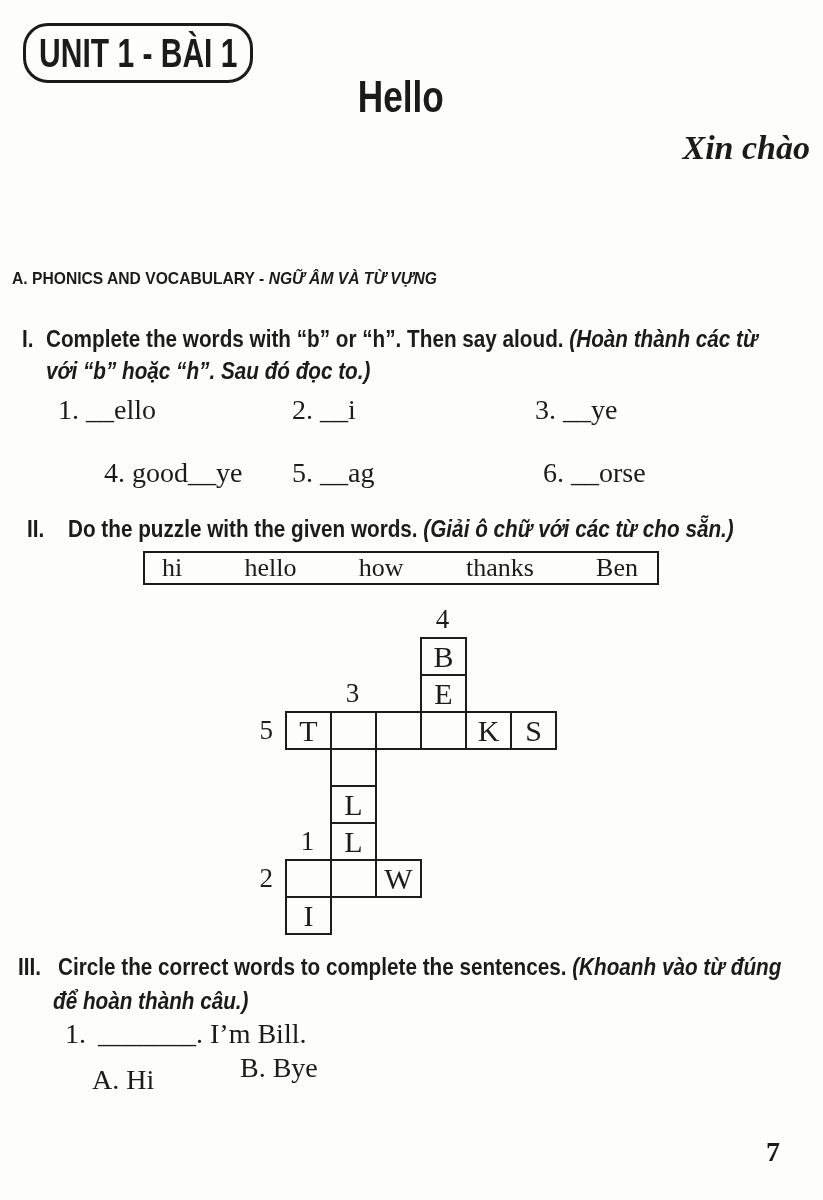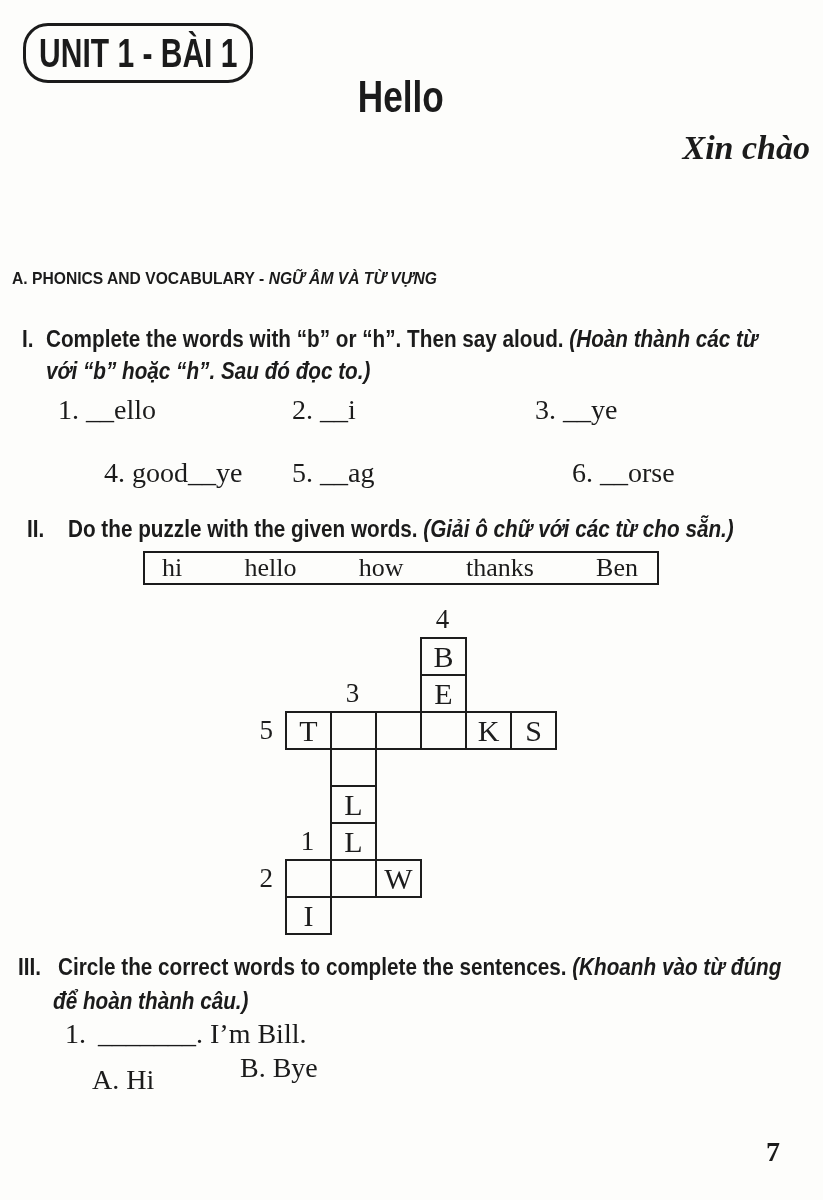--- a/index.html
+++ b/index.html
@@ -86,21 +86,21 @@
   <div class="abs hsans" style="left:46px;top:356px;">
     <span class="hline vi">với “b” hoặc “h”. Sau đó đọc to.)</span>
   </div>
 
   <div id="ex1-items">
       <div class="abs sitem" style="left: 58px; top: 394px;">1. __ello</div>
       <div class="abs sitem" style="left: 292px; top: 394px;">2. __i</div>
       <div class="abs sitem" style="left: 535px; top: 394px; text-align: right;">3. __ye</div>
       <div class="abs sitem" style="left: 72px; top: 457px; margin-left: 32px;">4. good__ye</div>
       <div class="abs sitem" style="left: 292px; top: 457px;">5. __ag</div>
-      <div class="abs sitem" style="left: 572px; top: 457px;">6. __orse</div>
+      <div class="abs sitem" style="left: 543px; top: 457px;">6. __orse</div>
     </div>
 
   <div class="abs hsans" style="left:27px;top:514px;">
     <span class="hline">II.</span>
   </div>
   <div id="word-bank" class="abs">
       <span>hi</span>
       <span>hello</span>
       <span>how</span>
       <span>thanks</span>

